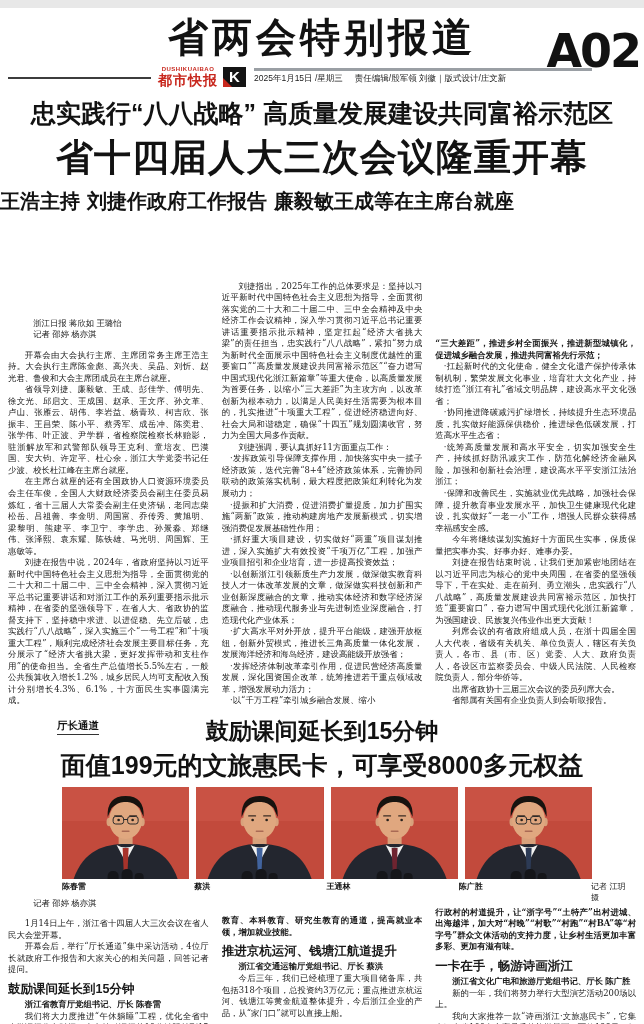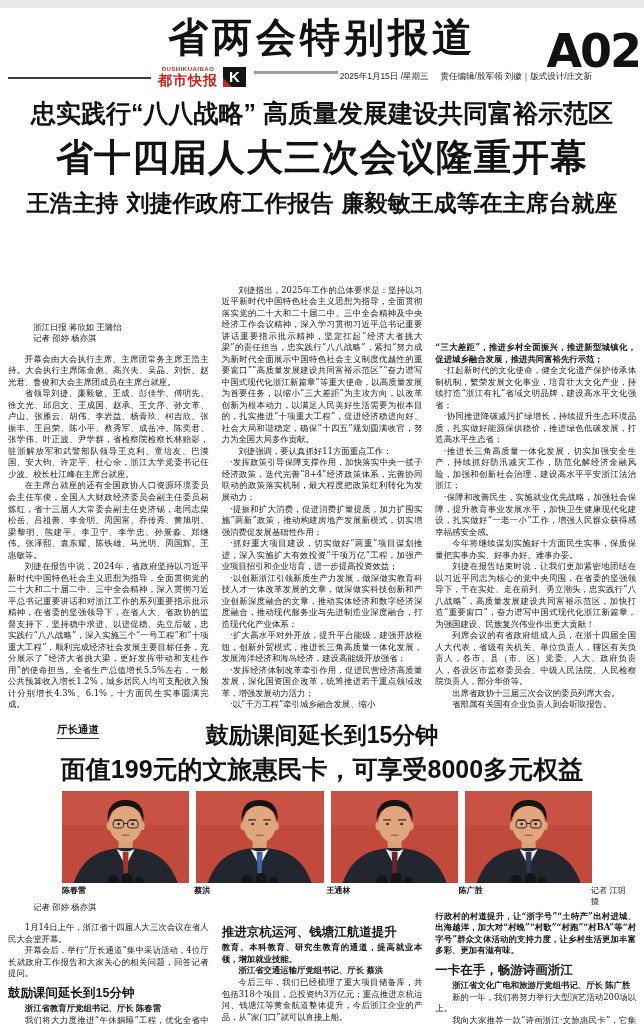--- a/index.html
+++ b/index.html
@@ -10,29 +10,29 @@
   .section-title{text-align:center;font-size:40px;font-weight:600;letter-spacing:4px;margin:0;line-height:1.12;}
   .mast-row{display:flex;align-items:center;height:26px;margin:1px 52px 0 8px;}
   .rule-left{flex:1.1;border-top:2px solid #3c3c3c;margin-right:7px;margin-top:8px;}
   .brand{color:var(--brand);text-align:center;line-height:1;margin-right:3px;margin-top:6px;}
   .brand-en{font-size:6px;font-weight:700;letter-spacing:.5px;}
   .brand-cn{font-size:14px;font-weight:900;letter-spacing:1px;margin-top:1px;}
   .klogo{width:23px;height:20px;background:#141414;color:#fff;font-weight:900;font-size:15px;
          display:flex;align-items:center;justify-content:center;position:relative;margin:6px 8px 0 2px;flex:none;}
   .klogo::after{content:"";position:absolute;left:0;bottom:0;border-left:9px solid var(--brand);border-top:9px solid transparent;}
   .klogo span{position:relative;z-index:1;}
-  .dateline-wrap{flex:2.6;display:flex;flex-direction:row;gap:2px;margin-top:6px;}
+  .dateline-wrap{flex:2.6;display:flex;flex-direction:column;gap:2px;margin-top:6px;}
   .rule-right{border-top:3px solid #9a9fa4;width:100%;}
   .dateline{font-size:8.5px;color:#222;display:flex;gap:12px;white-space:nowrap;}
   .pageno{position:absolute;top:20px;right:4px;font-size:46px;line-height:1;font-weight:900;letter-spacing:-2px;
           font-family:"DejaVu Sans",sans-serif;}
   
   .kicker{text-align:center;font-size:25px;font-weight:800;margin:10px 0 0;letter-spacing:0;}
   .headline{text-align:center;font-size:37px;font-weight:900;margin:3px 0 0;letter-spacing:1px;}
-  .deck{text-align:center;font-size:23px;font-weight:700;font-family:"DejaVu Serif",serif;margin:5px 0 8px;}
+  .deck{font-size:20px;font-weight:700;font-family:"DejaVu Serif",serif;margin:5px 0 8px;}
   
   .cols{display:flex;gap:13px;padding:0 8px;align-items:flex-end;}
   .main-cols{height:484px;overflow:hidden;}
   .col{flex:1;overflow:hidden;text-align:justify;font-size:8.4px;line-height:1.37;
        font-family:"DejaVu Serif",serif;color:#191919;}
   .para{margin:0;text-indent:2em;}
   .byline{text-indent:3em;font-family:"Liberation Sans",sans-serif;}
   .spacer{height:9px;text-indent:0;}
   .bullet{text-indent:1em;}
   .cont{text-indent:0;font-weight:bold;}
@@ -107,21 +107,21 @@
           <p class="para bullet">·以创新浙江引领新质生产力发展，做深做实教育科技人才一体改革发展的文章，做深做实科技创新和产业创新深度融合的文章，推动实体经济和数字经济深度融合，推动现代服务业与先进制造业深度融合，打造现代化产业体系；</p>
           <p class="para bullet">·扩大高水平对外开放，提升平台能级，建强开放枢纽，创新外贸模式，推进长三角高质量一体化发展，发展海洋经济和海岛经济，建设高能级开放强省；</p>
           <p class="para bullet">·发挥经济体制改革牵引作用，促进民营经济高质量发展，深化国资国企改革，统筹推进若干重点领域改革，增强发展动力活力；</p>
           <p class="para bullet">·以“千万工程”牵引城乡融合发展、缩小</p>
         </div>
       <div class="col">
 
       <p class="para cont">“三大差距”，推进乡村全面振兴，推进新型城镇化，促进城乡融合发展，推进共同富裕先行示范；</p>
           <p class="para bullet">·扛起新时代的文化使命，健全文化遗产保护传承体制机制，繁荣发展文化事业，培育壮大文化产业，持续打造“浙江有礼”省域文明品牌，建设高水平文化强省；</p>
           <p class="para bullet">·协同推进降碳减污扩绿增长，持续提升生态环境品质，扎实做好能源保供稳价，推进绿色低碳发展，打造高水平生态省；</p>
-          <p class="para bullet">·推进长三角高质量一体化发展，切实加强安全生产，持续抓好防汛减灾工作，防范化解经济金融风险，加强和创新社会治理，建设高水平平安浙江法治浙江；</p>
+          <p class="para bullet">·统筹高质量发展和高水平安全，切实加强安全生产，持续抓好防汛减灾工作，防范化解经济金融风险，加强和创新社会治理，建设高水平平安浙江法治浙江；</p>
           <p class="para bullet">·保障和改善民生，实施就业优先战略，加强社会保障，提升教育事业发展水平，加快卫生健康现代化建设，扎实做好“一老一小”工作，增强人民群众获得感幸福感安全感。</p>
           <p class="para normal">今年将继续谋划实施好十方面民生实事，保质保量把实事办实、好事办好、难事办妥。</p>
           <p class="para normal">刘捷在报告结束时说，让我们更加紧密地团结在以习近平同志为核心的党中央周围，在省委的坚强领导下，干在实处、走在前列、勇立潮头，忠实践行“八八战略”，高质量发展建设共同富裕示范区，加快打造“重要窗口”，奋力谱写中国式现代化浙江新篇章，为强国建设、民族复兴伟业作出更大贡献！</p>
           <p class="para normal">列席会议的有省政府组成人员，在浙十四届全国人大代表，省级有关机关、单位负责人，辖区有关负责人，各市、县（市、区）党委、人大、政府负责人，各设区市监察委员会、中级人民法院、人民检察院负责人，部分华侨等。</p>
           <p class="para normal">出席省政协十三届三次会议的委员列席大会。</p>
           <p class="para normal">省部属有关国有企业负责人到会听取报告。</p>
         </div>
     </div>
   </section>
 
@@ -262,22 +262,22 @@
       <p class="para byline">记者 邵婷 杨亦淇</p>
           <p class="para spacer"></p>
           <p class="para normal">1月14日上午，浙江省十四届人大三次会议在省人民大会堂开幕。</p>
           <p class="para normal">开幕会后，举行“厅长通道”集中采访活动，4位厅长就政府工作报告和大家关心的相关问题，回答记者提问。</p>
           <p class="para subhead">鼓励课间延长到15分钟</p>
           <p class="para speaker">浙江省教育厅党组书记、厅长 陈春雷</p>
           <p class="para quote">我们将大力度推进“午休躺睡”工程，优化全省中小学课间作息时间，大力鼓励课间从10分钟延长到15分钟，让孩子们动起来、跑起来，身上有汗、眼里有光。我们还将打通职业</p>
         </div>
       <div class="col">
 
-      <p class="para subhead">推进京杭运河、钱塘江航道提升</p>
-          <p class="para cont">教育、本科教育、研究生教育的通道，提高就业本领，增加就业技能。</p>
+      <p class="para cont">教育、本科教育、研究生教育的通道，提高就业本领，增加就业技能。</p>
+          <p class="para subhead">推进京杭运河、钱塘江航道提升</p>
           <p class="para speaker">浙江省交通运输厅党组书记、厅长 蔡洪</p>
           <p class="para quote">今后三年，我们已经梳理了重大项目储备库，共包括318个项目，总投资约3万亿元；重点推进京杭运河、钱塘江等黄金航道整体提升，今后浙江企业的产品，从“家门口”就可以直接上船。</p>
           <p class="para subhead">大力支持“村晚”“村歌”“村跑”“村BA”</p>
         </div>
       <div class="col">
 
       <p class="para cont">行政村的村道提升，让“浙字号”“土特产”出村进城、出海越洋，加大对“村晚”“村歌”“村跑”“村BA”等“村字号”群众文体活动的支持力度，让乡村生活更加丰富多彩、更加有滋有味。</p>
           <p class="para subhead">一卡在手，畅游诗画浙江</p>
           <p class="para speaker">浙江省文化广电和旅游厅党组书记、厅长 陈广胜</p>
           <p class="para quote">新的一年，我们将努力举行大型演艺活动200场以上。</p>

